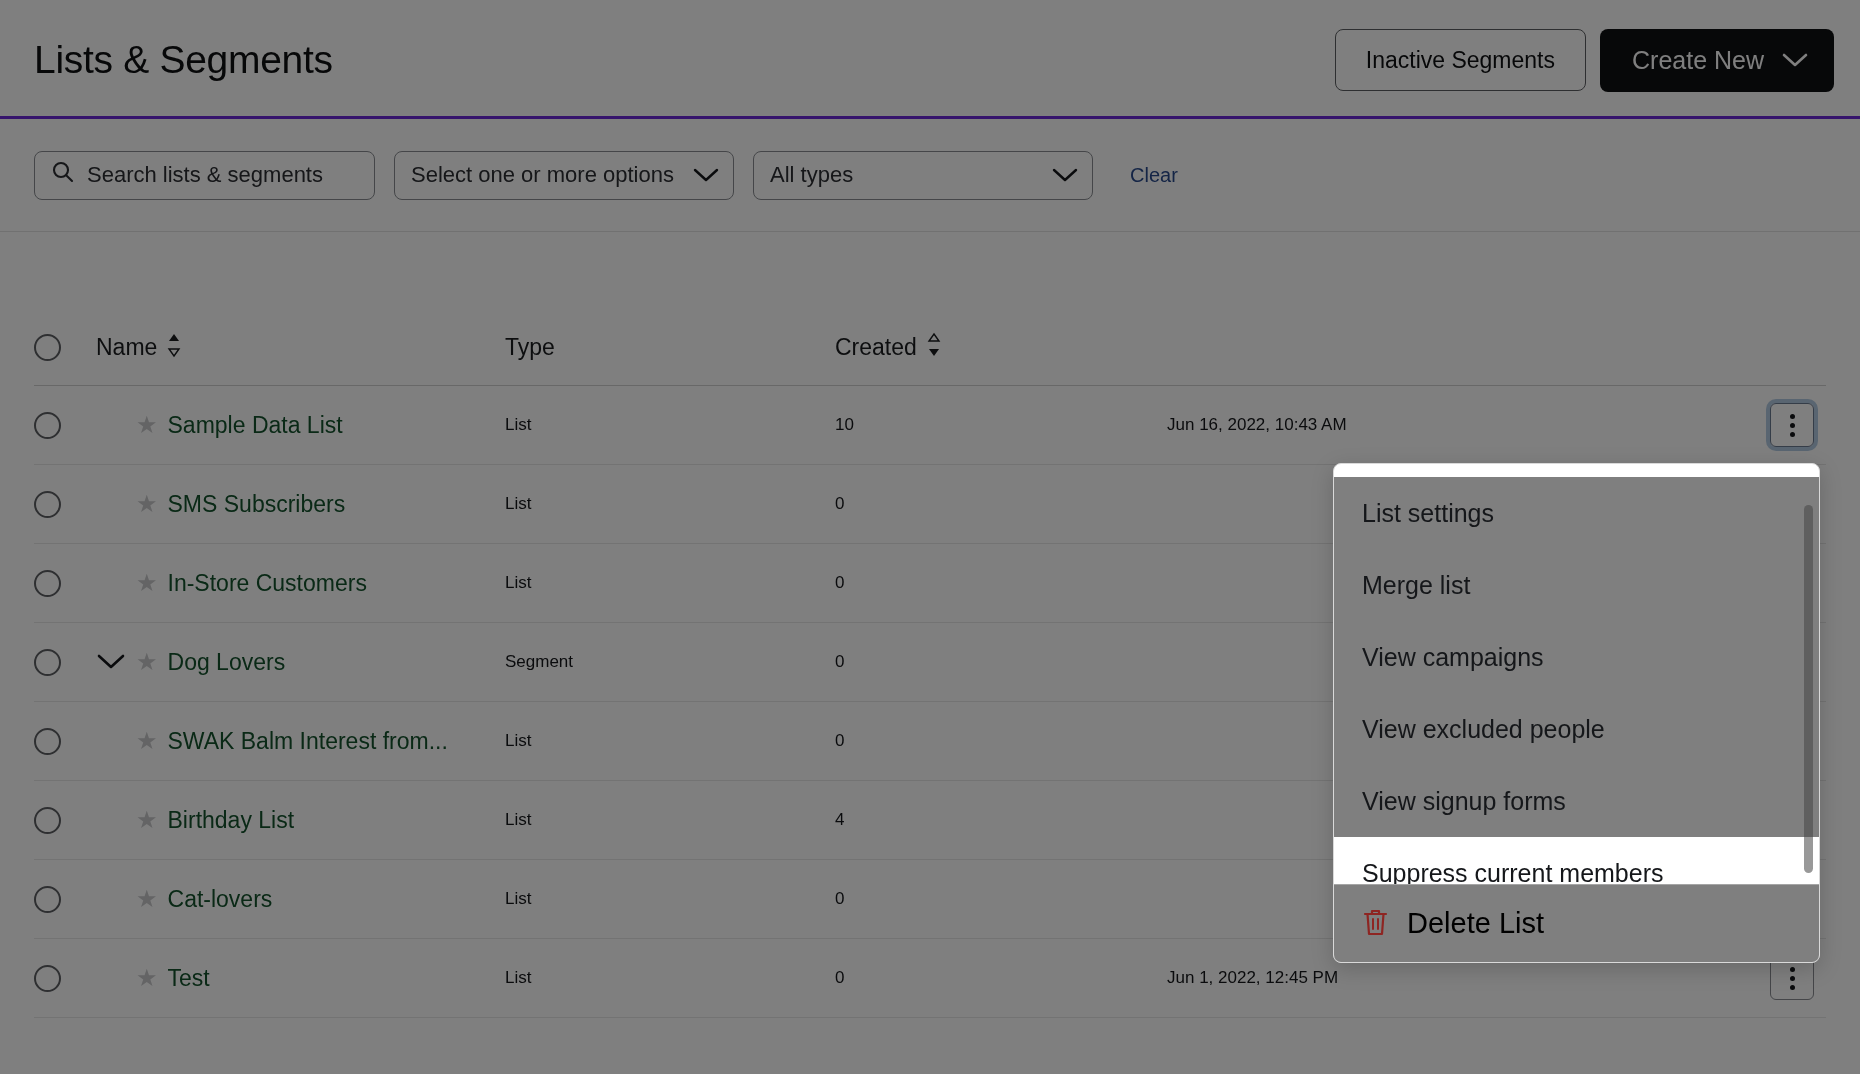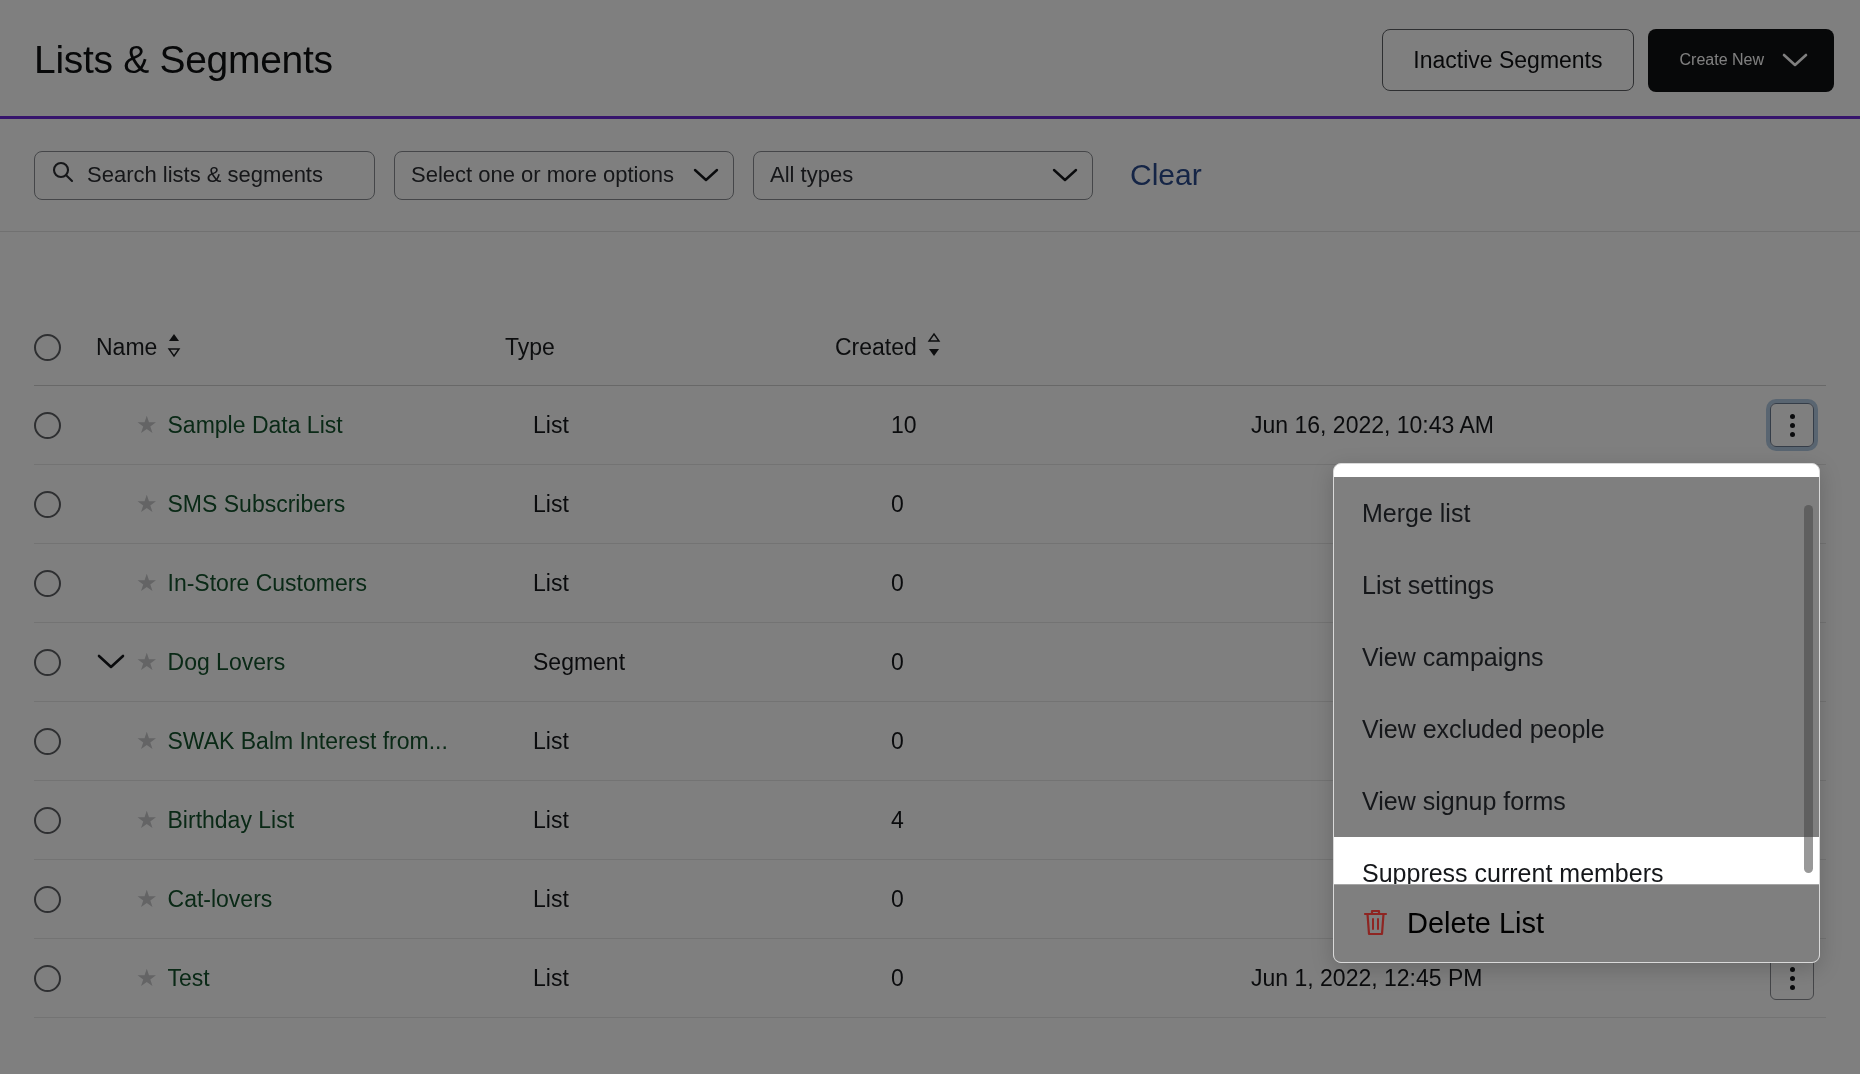--- a/index.html
+++ b/index.html
@@ -67,21 +67,21 @@
     align-items: center;
     justify-content: center;
   }
   .btn-dark {
     height: 63px;
     padding: 0 26px 0 32px;
     border: none;
     border-radius: 8px;
     background: #0f1012;
     font-family: inherit;
-    font-size: 16px;
+    font-size: 25px;
     color: #ffffff;
     cursor: pointer;
     display: flex;
     align-items: center;
     gap: 18px;
   }
   .chev { display: inline-block; line-height: 0; }
 
   
   .filterbar {
@@ -106,21 +106,21 @@
   .field.search { width: 341px; gap: 12px; }
   .field.select {
     width: 340px;
     justify-content: space-between;
     padding-right: 14px;
     cursor: pointer;
   }
   .field.select.wide { width: 340px; }
   .placeholder-text { color: #2c2e33; }
   .clear-link {
-    font-size: 30px;
+    font-size: 20px;
     color: #2a4b8d;
     cursor: pointer;
     margin-left: 18px;
     text-decoration: none;
   }
 
   
   .table { padding: 0 34px; }
   .row {
     display: flex;
@@ -137,21 +137,21 @@
   .c-actions{ width: 68px; flex: 0 0 68px; display: flex; justify-content: center; }
 
   .hdr-text {
     font-size: 23px;
     color: #1a1c1f;
     display: inline-flex;
     align-items: center;
     gap: 9px;
     justify-content: flex-end;
   }
-  .cell-text { font-size: 23px; color: #15171a; margin-left: 28px; }
+  .cell-text { font-size: 17px; color: #15171a; }
   .link-name {
     font-size: 23px;
     color: #14532d;
     text-decoration: none;
     cursor: pointer;
     white-space: nowrap;
   }
   .checkbox {
     width: 27px; height: 27px;
     border: 2px solid #5d5f63;
@@ -465,24 +465,24 @@
       </div>
 
     </div>
   </div>
 
   <div id="scrim"></div>
 
   <div class="menu">
     <div class="menu-scroll">
       <div class="menu-item">
+        <span>List settings</span>
+      </div>
+      <div class="menu-item">
         <span>Merge list</span>
-      </div>
-      <div class="menu-item">
-        <span>List settings</span>
       </div>
       <div class="menu-item">
         <span>View campaigns</span>
       </div>
       <div class="menu-item">
         <span>View excluded people</span>
       </div>
       <div class="menu-item">
         <span>View signup forms</span>
       </div>

